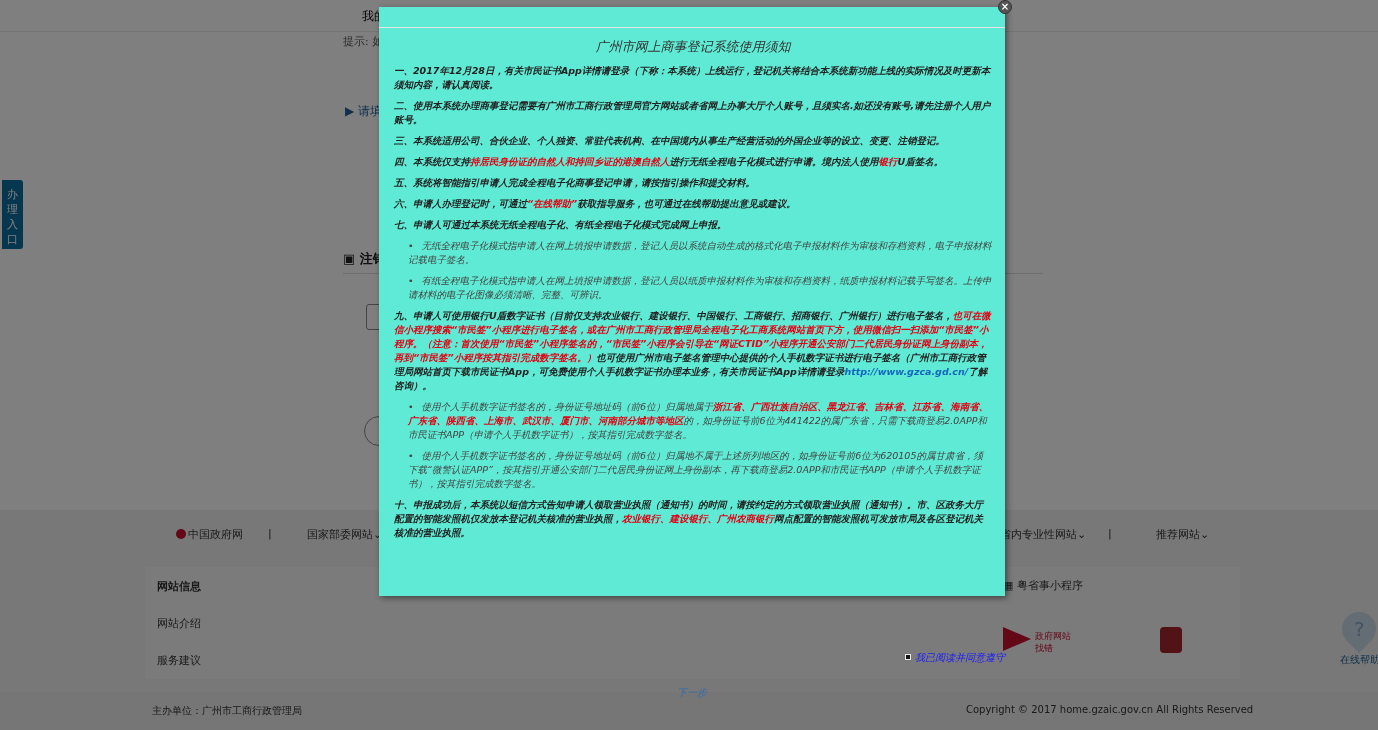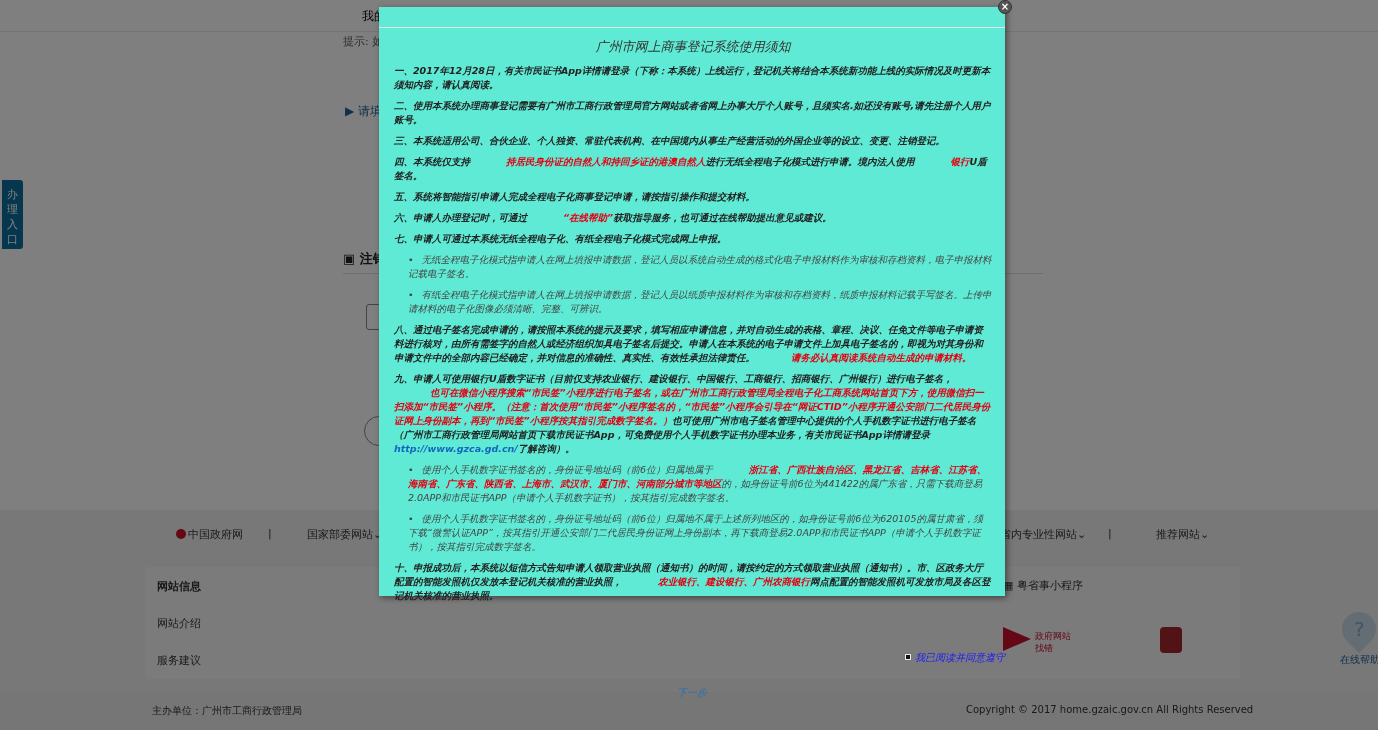--- a/index.html
+++ b/index.html
@@ -43,21 +43,21 @@
   
   .overlay { position: absolute; left: 0; top: 0; width: 1378px; height: 730px; background: rgba(0,0,0,0.5); }
 
   
   .modal { position: absolute; left: 379px; top: 7px; width: 626px; height: 589px; background: #5eead4; box-shadow: 2px 2px 6px rgba(0,0,0,0.45); font-style: italic; }
   .modal-head { height: 21px; border-bottom: 1px solid #e6e6e6; }
   .close-btn { position: absolute; left: 998px; top: 0; width: 14px; height: 14px; border-radius: 50%; background: #555; border: 1px solid #333; color: #fff; font-size: 10px; line-height: 12px; text-align: center; font-weight: bold; }
   .modal-body { position: absolute; left: 15px; top: 31px; width: 598px; }
   .modal-title { text-align: center; font-size: 13px; color: #333; margin-bottom: 8px; }
   .p { font-size: 9.5px; line-height: 14px; color: #222; font-weight: bold; margin-bottom: 7px; }
-  .red { color: #e50012; margin-left: 36px; }
+  .red { color: #e50012; }
   .blue { color: #1565c0; }
   .li { font-size: 9.5px; line-height: 14px; color: #444; margin: 0 0 7px 14px; }
   .li::before { content: "\2022"; margin-right: 8px; color: #444; }
   .agree { position: absolute; left: 0; width: 626px; top: 644px; text-align: right; font-size: 10px; color: #1a1aff; }
   .agree .cb { display: inline-block; width: 8px; height: 8px; border: 1px solid #777; background: #eee; vertical-align: 0; margin-right: 3px; position: relative; }
   .agree .cb::after { content: ""; position: absolute; left: 1px; top: 1px; width: 4px; height: 4px; background: #111; }
   .next-btn { position: absolute; left: 0; width: 626px; top: 679px; text-align: center; font-size: 10px; color: #2b6db0; }
 </style>
 </head>
 <body>
@@ -127,21 +127,20 @@
 
     <p class="p">一、2017年12月28日，有关市民证书App详情请登录（下称：本系统）上线运行，登记机关将结合本系统新功能上线的实际情况及时更新本须知内容，请认真阅读。</p>
     <p class="p">二、使用本系统办理商事登记需要有广州市工商行政管理局官方网站或者省网上办事大厅个人账号，且须实名.如还没有账号,请先注册个人用户账号。</p>
     <p class="p">三、本系统适用公司、合伙企业、个人独资、常驻代表机构、在中国境内从事生产经营活动的外国企业等的设立、变更、注销登记。</p>
     <p class="p"><span>四、本系统仅支持</span><span class="red">持居民身份证的自然人和持回乡证的港澳自然人</span><span>进行无纸全程电子化模式进行申请。境内法人使用</span><span class="red">银行</span><span>U盾签名。</span></p>
     <p class="p">五、系统将智能指引申请人完成全程电子化商事登记申请，请按指引操作和提交材料。</p>
     <p class="p"><span>六、申请人办理登记时，可通过</span><span class="red">“在线帮助”</span><span>获取指导服务，也可通过在线帮助提出意见或建议。</span></p>
     <p class="p">七、申请人可通过本系统无纸全程电子化、有纸全程电子化模式完成网上申报。</p>
     <p class="li">无纸全程电子化模式指申请人在网上填报申请数据，登记人员以系统自动生成的格式化电子申报材料作为审核和存档资料，电子申报材料记载电子签名。</p>
     <p class="li">有纸全程电子化模式指申请人在网上填报申请数据，登记人员以纸质申报材料作为审核和存档资料，纸质申报材料记载手写签名。上传申请材料的电子化图像必须清晰、完整、可辨识。</p>
-    <p class="p"><span>八、通过电子签名完成申请的，请按照本系统的提示及要求，填写相应申请信息，并对自动生成的表格、章程、决议、任免文件等电子申请资料进行核对，由所有需签字的自然人或经济组织加具电子签名后提交。申请人在本系统的电子申请文件上加具电子签名的，即视为对其身份和申请文件中的全部内容已经确定，并对信息的准确性、真实性、有效性承担法律责任。</span><span class="red">请务必认真阅读系统自动生成的申请材料。</span></p>
     <p class="p"><span>九、申请人可使用银行U盾数字证书（目前仅支持农业银行、建设银行、中国银行、工商银行、招商银行、广州银行）进行电子签名，</span><span class="red">也可在微信小程序搜索“市民签”小程序进行电子签名，或在广州市工商行政管理局全程电子化工商系统网站首页下方，使用微信扫一扫添加“市民签”小程序。（注意：首次使用“市民签”小程序签名的，“市民签”小程序会引导在“网证CTID”小程序开通公安部门二代居民身份证网上身份副本，再到“市民签”小程序按其指引完成数字签名。）</span><span>也可使用广州市电子签名管理中心提供的个人手机数字证书进行电子签名（广州市工商行政管理局网站首页下载市民证书App，可免费使用个人手机数字证书办理本业务，有关市民证书App详情请登录</span><span class="blue">http://www.gzca.gd.cn/</span><span>了解咨询）。</span></p>
     <p class="li"><span>使用个人手机数字证书签名的，身份证号地址码（前6位）归属地属于</span><span class="red" style="font-weight:bold">浙江省、广西壮族自治区、黑龙江省、吉林省、江苏省、海南省、广东省、陕西省、上海市、武汉市、厦门市、河南部分城市等地区</span><span>的，如身份证号前6位为441422的属广东省，只需下载商登易2.0APP和市民证书APP（申请个人手机数字证书），按其指引完成数字签名。</span></p>
     <p class="li">使用个人手机数字证书签名的，身份证号地址码（前6位）归属地不属于上述所列地区的，如身份证号前6位为620105的属甘肃省，须下载“微警认证APP”，按其指引开通公安部门二代居民身份证网上身份副本，再下载商登易2.0APP和市民证书APP（申请个人手机数字证书），按其指引完成数字签名。</p>
     <p class="p"><span>十、申报成功后，本系统以短信方式告知申请人领取营业执照（通知书）的时间，请按约定的方式领取营业执照（通知书）。市、区政务大厅配置的智能发照机仅发放本登记机关核准的营业执照，</span><span class="red">农业银行、建设银行、广州农商银行</span><span>网点配置的智能发照机可发放市局及各区登记机关核准的营业执照。</span></p>
   </div>
 
   <div class="agree">
     <span class="cb"></span><span>我已阅读并同意遵守</span>
   </div>
   <div class="next-btn">下一步</div>

